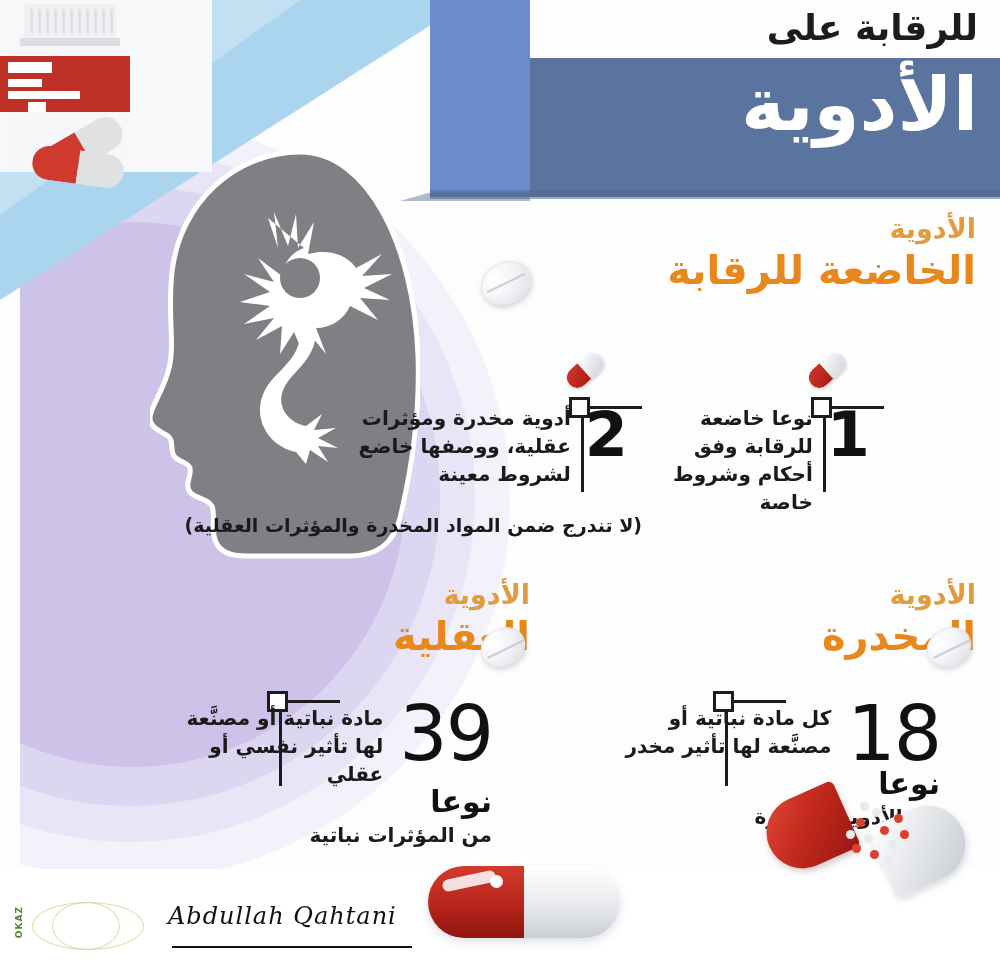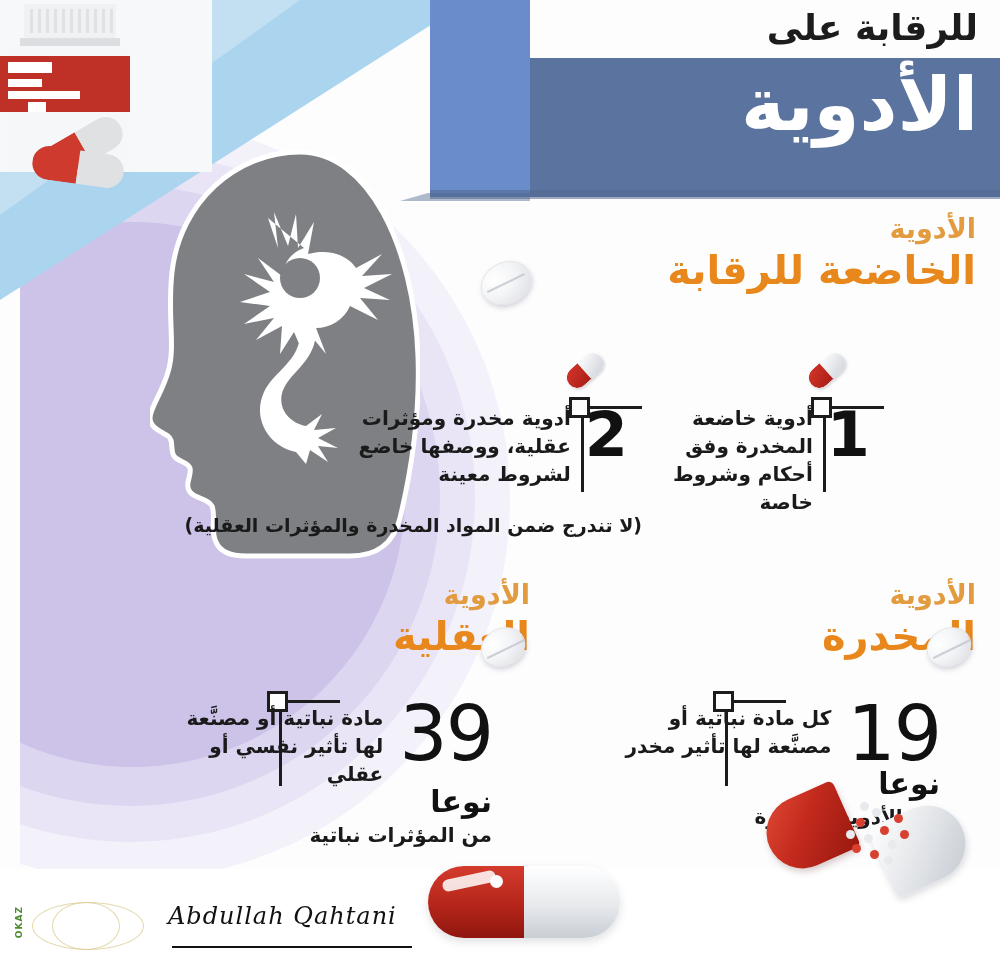--- a/index.html
+++ b/index.html
@@ -297,21 +297,21 @@
       <div class="sq"></div>
   </div>
   <div class="bracket" id="br-2">
     <div class="hbar"></div>
       <div class="vbar"></div>
       <div class="sq"></div>
   </div>
 
   <div class="item" id="item-1">
     <div class="num">1</div>
-    <div class="txt">أدوية خاضعة المخدرة وفق أحكام وشروط خاصة</div>
+    <div class="txt">نوعا خاضعة للرقابة وفق أحكام وشروط خاصة</div>
   </div>
 
   <div class="item" id="item-2">
     <div class="num">2</div>
     <div class="txt">أدوية مخدرة ومؤثرات عقلية، ووصفها خاضع لشروط معينة</div>
   </div>
   <div class="item2-note">(لا تندرج ضمن المواد المخدرة والمؤثرات العقلية)</div>
 
   <div class="sec-head" id="sec-narcotic">
     <div class="sec-small">الأدوية</div>
@@ -321,21 +321,21 @@
     <div class="body"></div>
       <div class="score"></div>
   </div>
   <div class="bracket" id="br-3">
     <div class="hbar"></div>
       <div class="vbar"></div>
       <div class="sq"></div>
   </div>
   <div class="stat" id="stat-narcotic">
     <div class="row">
-      <div class="big">19</div>
+      <div class="big">18</div>
       <div class="desc">كل مادة نباتية أو مصنَّعة لها تأثير مخدر</div>
     </div>
     <div class="unit">نوعا</div>
     <div class="of">من الأدوية المخدرة</div>
   </div>
 
   <div class="sec-head" id="sec-psycho">
     <div class="sec-small">الأدوية</div>
     <div class="sec-big">العقلية</div>
   </div>

